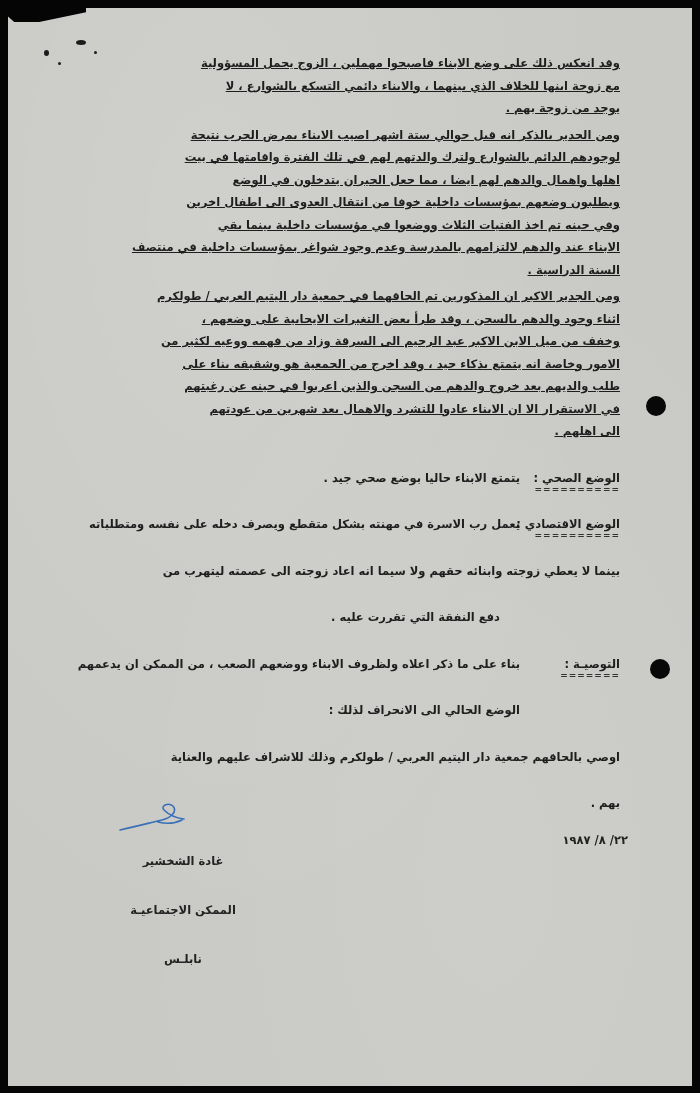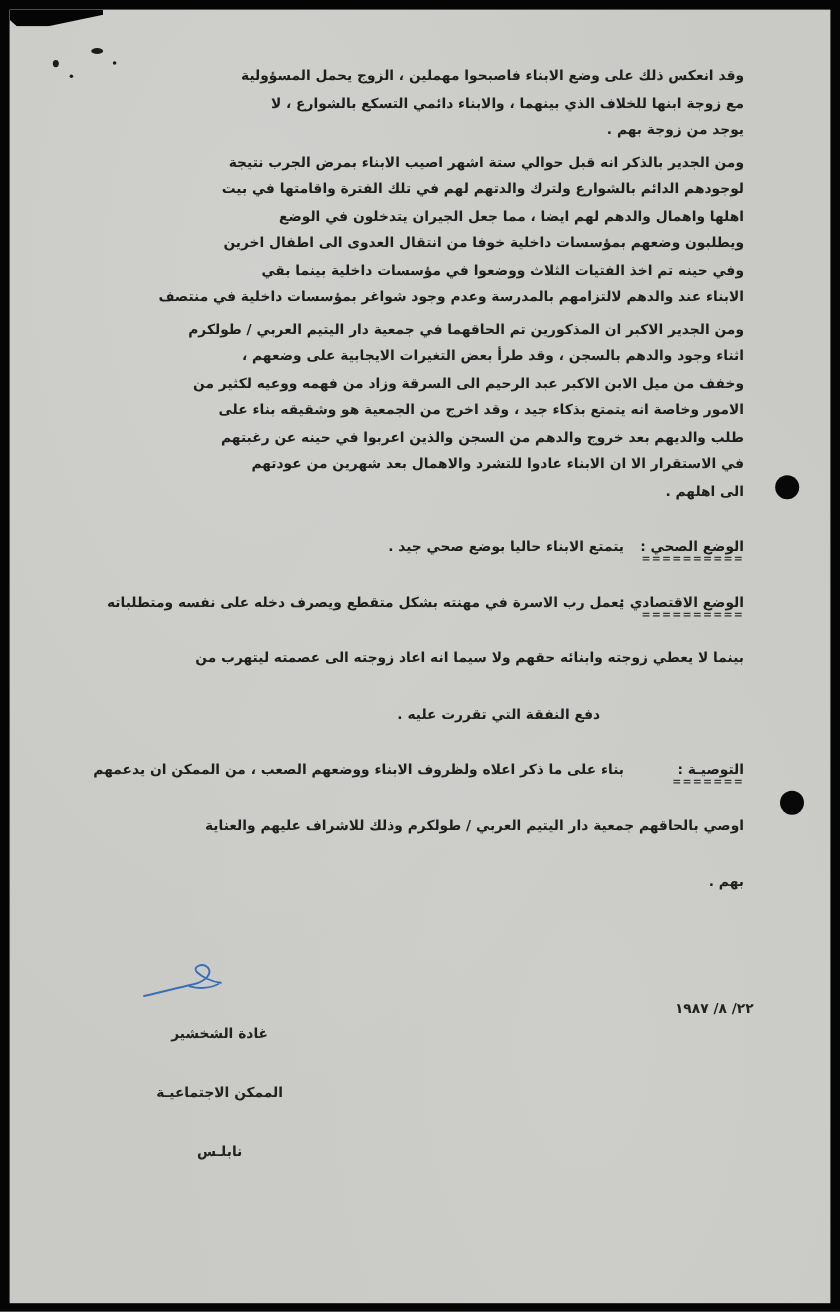--- a/index.html
+++ b/index.html
@@ -32,21 +32,21 @@
     .content {
       position: absolute;
       left: 80px; top: 52px; width: 540px;
       direction: rtl;
       color: #1e1e1e;
       font-size: 11.5px;
       font-weight: bold;
       line-height: 22.5px;
     }
     .para { margin: 0 0 4px 0; text-align: justify; text-align-last: right; }
-    .para .ln { display: block; white-space: nowrap; }
+    .para .ln { display: block; white-space: nowrap; text-decoration: underline; }
     .section { position: relative; margin-top: 14px; }
     .section .label {
       position: absolute; right: 0; top: 0;
       white-space: nowrap;
     }
     .section .underline {
       position: absolute; right: 0; top: 17px;
       font-size: 9px; letter-spacing: 1px; line-height: 10px;
       color: #333;
     }
@@ -82,20 +82,21 @@
     <span class="ln">مع زوجة ابنها للخلاف الذي بينهما ، والابناء دائمي التسكع بالشوارع ، لا</span>
     <span class="ln">يوجد من زوجة بهم .</span>
   </div>
   <div class="para">
     <span class="ln">ومن الجدير بالذكر انه قبل حوالي ستة اشهر اصيب الابناء بمرض الجرب نتيجة</span>
     <span class="ln">لوجودهم الدائم بالشوارع ولترك والدتهم لهم في تلك الفترة واقامتها في بيت</span>
     <span class="ln">اهلها واهمال والدهم لهم ايضا ، مما جعل الجيران يتدخلون في الوضع</span>
     <span class="ln">ويطلبون وضعهم بمؤسسات داخلية خوفا من انتقال العدوى الى اطفال اخرين</span>
     <span class="ln">وفي حينه تم اخذ الفتيات الثلاث ووضعوا في مؤسسات داخلية بينما بقي</span>
     <span class="ln">الابناء عند والدهم لالتزامهم بالمدرسة وعدم وجود شواغر بمؤسسات داخلية في منتصف</span>
+    <span class="ln">السنة الدراسية .</span>
   </div>
   <div class="para">
     <span class="ln">ومن الجدير الاكبر ان المذكورين تم الحاقهما في جمعية دار اليتيم العربي / طولكرم</span>
     <span class="ln">اثناء وجود والدهم بالسجن ، وقد طرأ بعض التغيرات الايجابية على وضعهم ،</span>
     <span class="ln">وخفف من ميل الابن الاكبر عبد الرحيم الى السرقة وزاد من فهمه ووعيه لكثير من</span>
     <span class="ln">الامور وخاصة انه يتمتع بذكاء جيد ، وقد اخرج من الجمعية هو وشقيقه بناء على</span>
     <span class="ln">طلب والديهم بعد خروج والدهم من السجن والذين اعربوا في حينه عن رغبتهم</span>
     <span class="ln">في الاستقرار الا ان الابناء عادوا للتشرد والاهمال بعد شهرين من عودتهم</span>
     <span class="ln">الى اهلهم .</span>
   </div>
@@ -116,20 +117,21 @@
       <span class="ln">بينما لا يعطي زوجته وابنائه حقهم ولا سيما انه اعاد زوجته الى عصمته ليتهرب من</span>
       <span class="ln" style="padding-right:120px">دفع النفقة التي تقررت عليه .</span>
     </div>
   </div>
 
   <div class="section">
     <span class="label">التوصيـة :</span>
     <span class="underline">=======</span>
     <div class="body">
       <span class="ln first">بناء على ما ذكر اعلاه ولظروف الابناء ووضعهم الصعب ، من الممكن ان يدعمهم</span>
+      <span class="ln first">الوضع الحالي الى الانحراف لذلك :</span>
       <span class="ln">اوصي بالحاقهم جمعية دار اليتيم العربي / طولكرم وذلك للاشراف عليهم والعناية</span>
       <span class="ln">بهم .</span>
     </div>
   </div>
 </div>
 
 <svg class="signature-scribble" viewBox="0 0 70 36">
   <path d="M2 30 C 20 26, 35 22, 44 20 C 52 18, 60 12, 55 6 C 50 2, 42 6, 46 10 C 50 14, 58 18, 66 19 M40 22 C 48 24, 56 24, 64 20" fill="none" stroke="#3a6fb5" stroke-width="1.6" stroke-linecap="round"></path>
 </svg>
 

